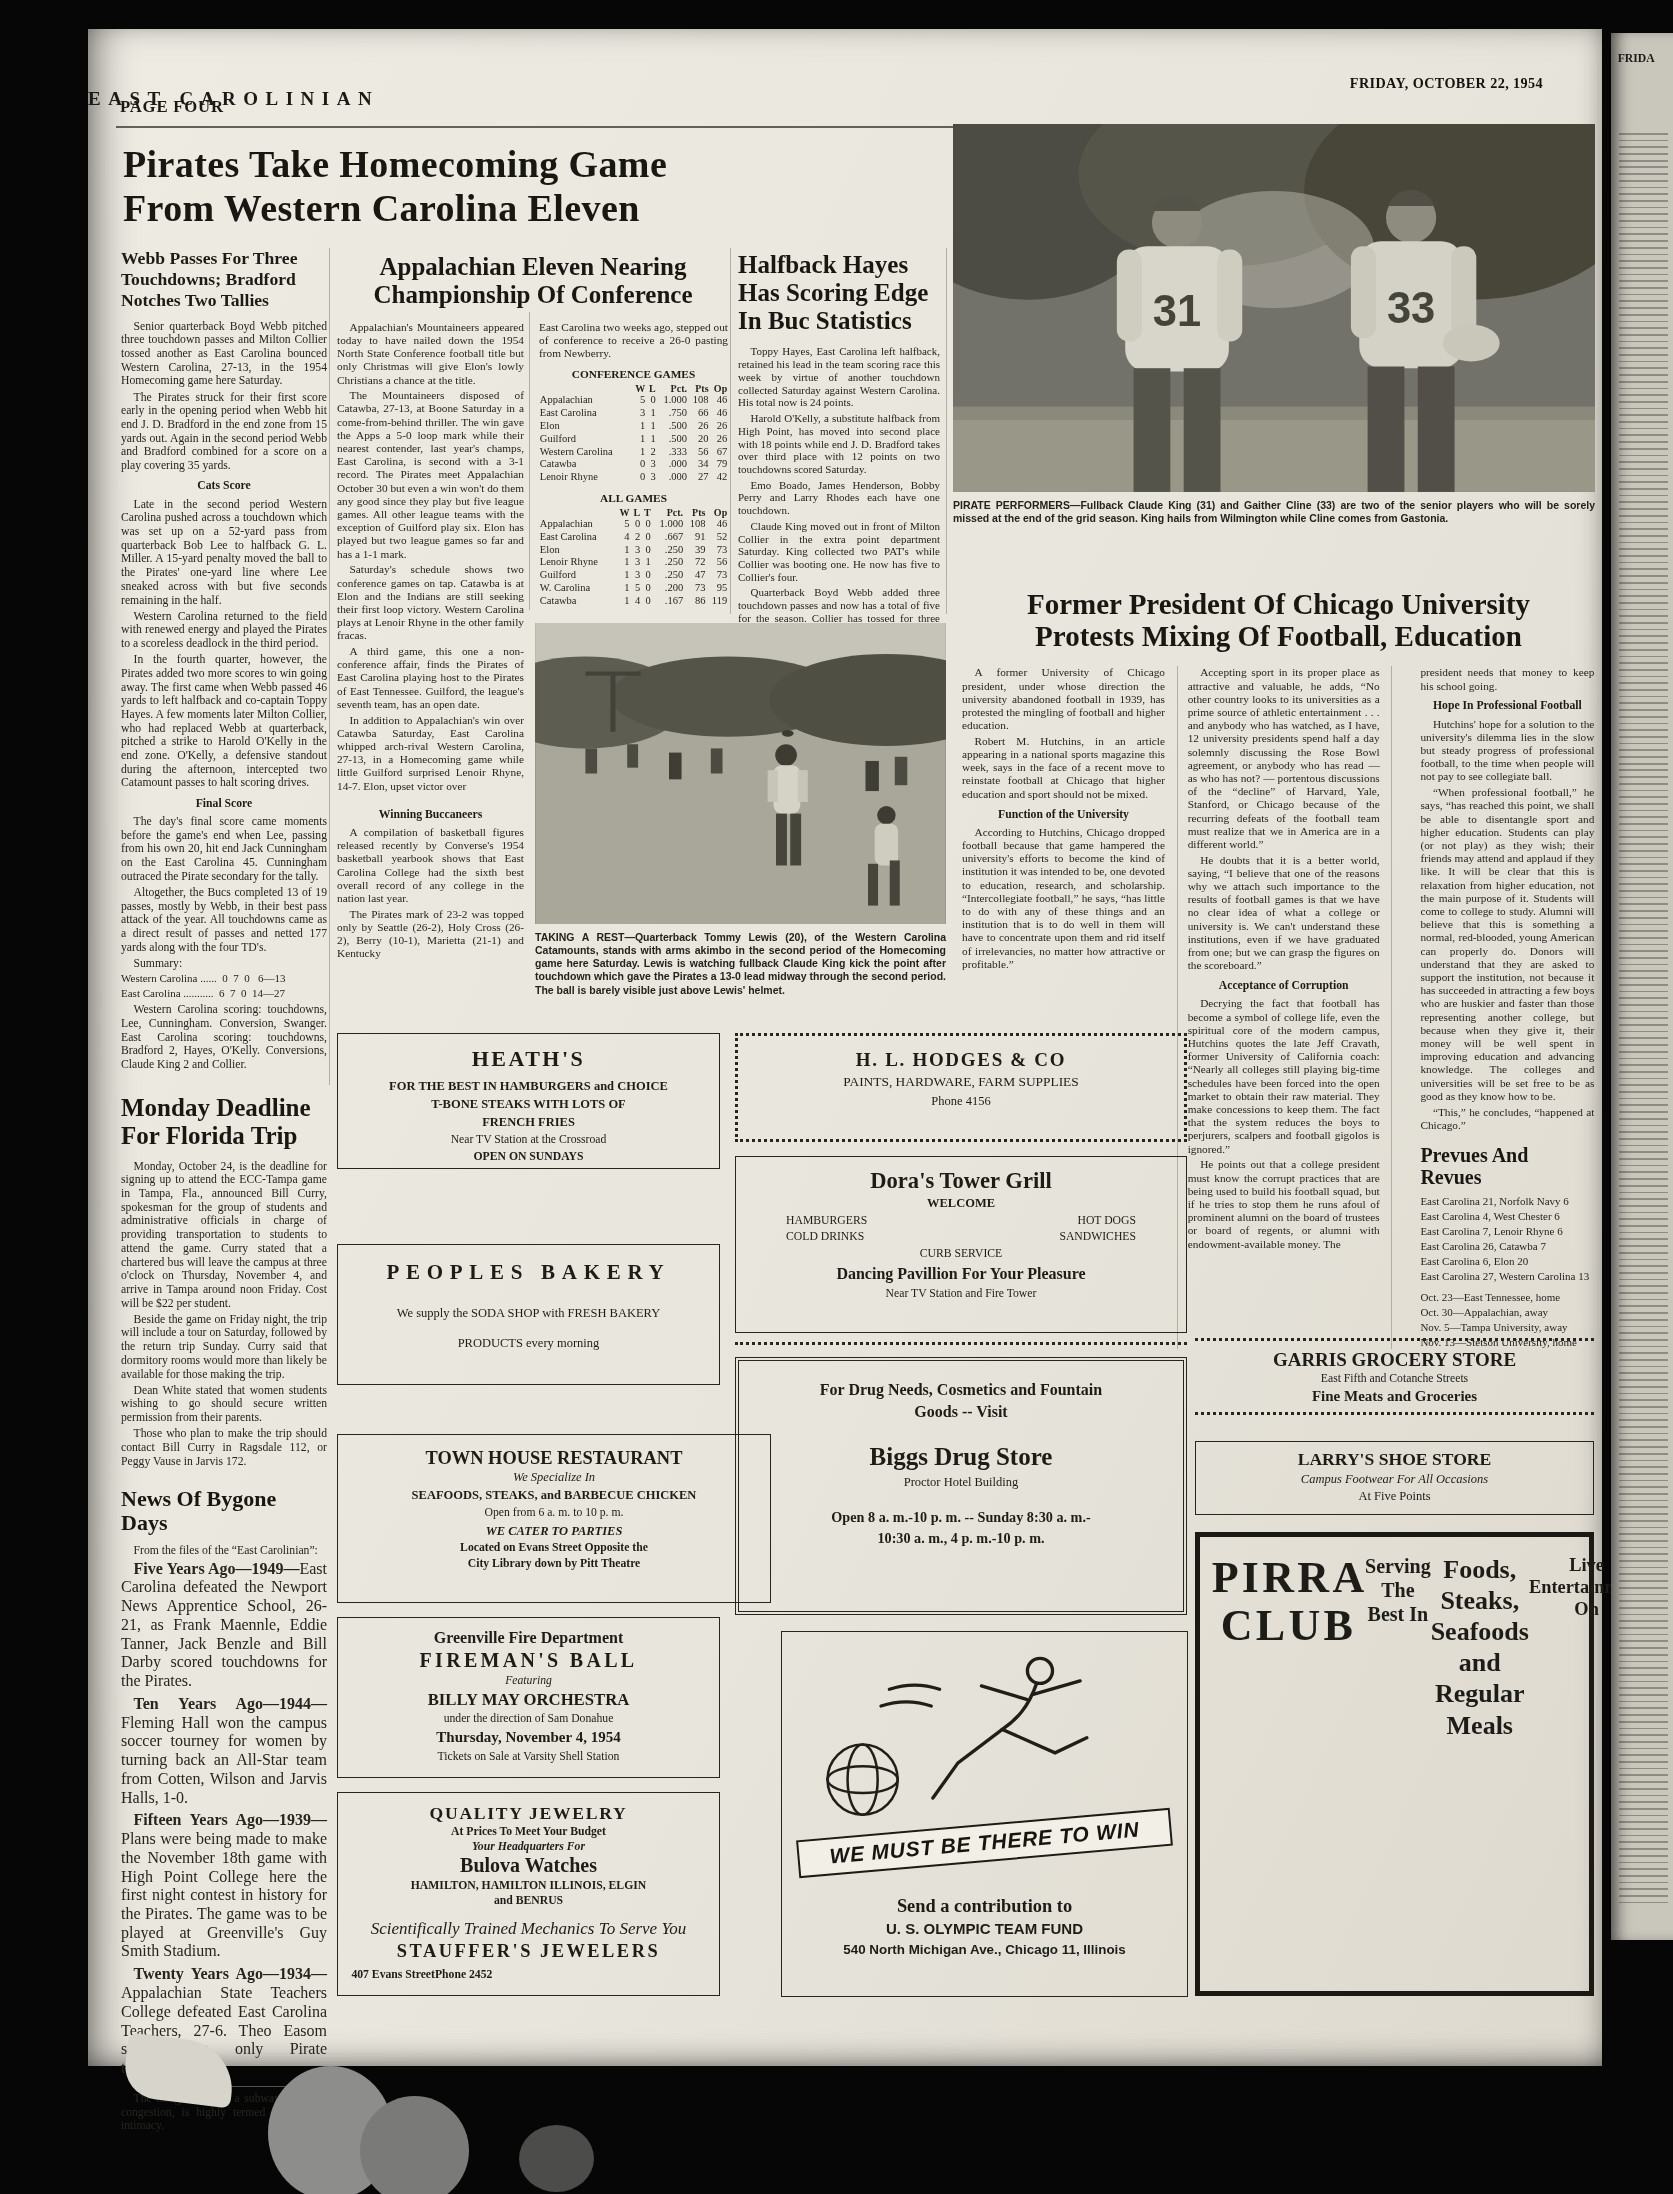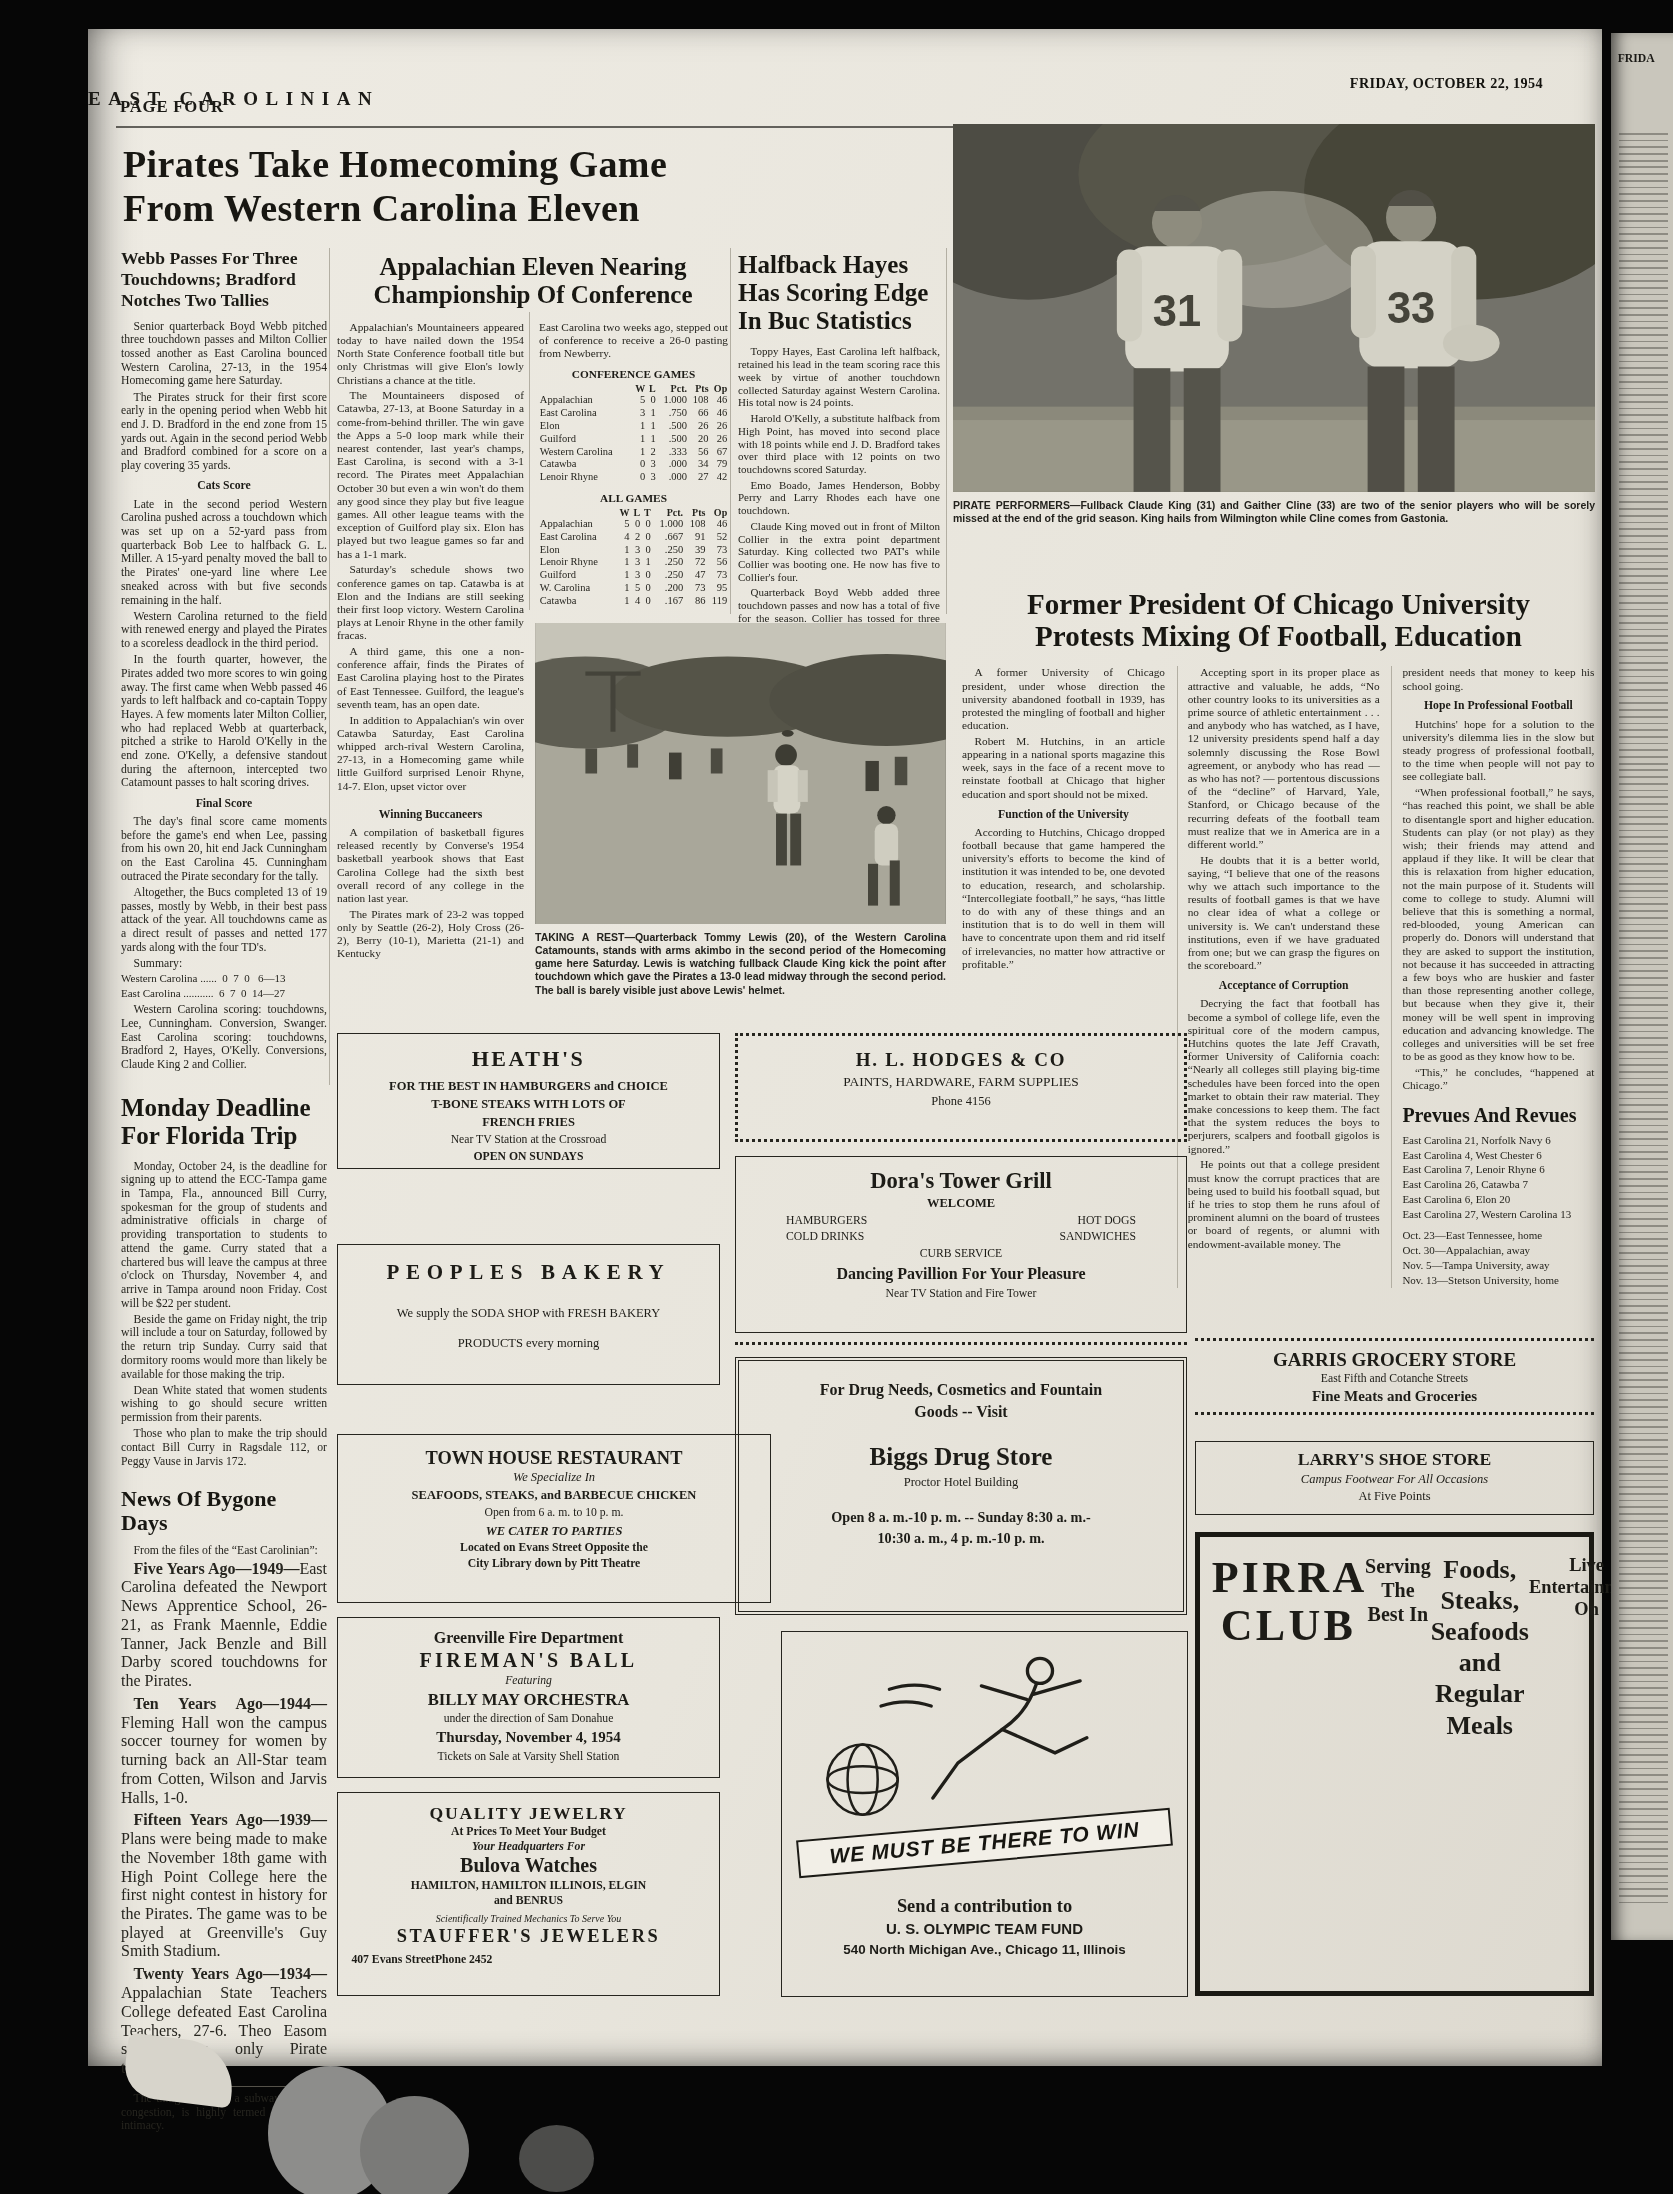--- a/index.html
+++ b/index.html
@@ -394,21 +394,21 @@
           <div class="xh">Function of the University</div>
           <p class="bp">According to Hutchins, Chicago dropped football because that game hampered the university's efforts to become the kind of institution it was intended to be, one devoted to education, research, and scholarship. “Intercollegiate football,” he says, “has little to do with any of these things and an institution that is to do well in them will have to concentrate upon them and rid itself of irrelevancies, no matter how attractive or profitable.”</p>
         </div>
         <div style="width:203px;border-left:0.8px solid #b3afa3;padding-left:10px">
           <p class="bp">Accepting sport in its proper place as attractive and valuable, he adds, “No other country looks to its universities as a prime source of athletic entertainment . . . and anybody who has watched, as I have, 12 university presidents spend half a day solemnly discussing the Rose Bowl agreement, or anybody who has read — as who has not? — portentous discussions of the “decline” of Harvard, Yale, Stanford, or Chicago because of the recurring defeats of the football team must realize that we in America are in a different world.”</p>
           <p class="bp">He doubts that it is a better world, saying, “I believe that one of the reasons why we attach such importance to the results of football games is that we have no clear idea of what a college or university is. We can't understand these institutions, even if we have graduated from one; but we can grasp the figures on the scoreboard.”</p>
           <div class="xh">Acceptance of Corruption</div>
           <p class="bp">Decrying the fact that football has become a symbol of college life, even the spiritual core of the modern campus, Hutchins quotes the late Jeff Cravath, former University of California coach: “Nearly all colleges still playing big-time schedules have been forced into the open market to obtain their raw material. They make concessions to keep them. The fact that the system reduces the boys to perjurers, scalpers and football gigolos is ignored.”</p>
           <p class="bp">He points out that a college president must know the corrupt practices that are being used to build his football squad, but if he tries to stop them he runs afoul of prominent alumni on the board of trustees or board of regents, or alumni with endowment-available money. The</p>
         </div>
-        <div style="width:203px;border-left:0.8px solid #b3afa3;padding-left:10px">
+        <div style="width:203px;border-left:0.8px solid #b3afa3;padding-left:28px">
           <p class="bp" style="text-indent:0">president needs that money to keep his school going.</p>
           <div class="xh">Hope In Professional Football</div>
           <p class="bp">Hutchins' hope for a solution to the university's dilemma lies in the slow but steady progress of professional football, to the time when people will not pay to see collegiate ball.</p>
           <p class="bp">“When professional football,” he says, “has reached this point, we shall be able to disentangle sport and higher education. Students can play (or not play) as they wish; their friends may attend and applaud if they like. It will be clear that this is relaxation from higher education, not the main purpose of it. Students will come to college to study. Alumni will believe that this is something a normal, red-blooded, young American can properly do. Donors will understand that they are asked to support the institution, not because it has succeeded in attracting a few boys who are huskier and faster than those representing another college, but because when they give it, their money will be well spent in improving education and advancing knowledge. The colleges and universities will be set free to be as good as they know how to be.</p>
           <p class="bp">“This,” he concludes, “happened at Chicago.”</p>
           <div class="hd3" style="font-size:20px;margin:11.7px 0 6.7px">Prevues And Revues</div>
           <div>
 
           <div class="prev-line">East Carolina 21, Norfolk Navy 6</div>
               <div class="prev-line">East Carolina 4, West Chester 6</div>
@@ -469,21 +469,21 @@
       <div style="font:11.7px/1.35 'Liberation Serif',serif">Tickets on Sale at Varsity Shell Station</div>
     </div>
 
     <div class="abs ad b-solid ctr" style="left:249px;top:1763px;width:383px;height:204px;padding:10px 13.4px">
       <div style="font:bold 17.6px/1.2 'Liberation Serif',serif;letter-spacing:1.7px">QUALITY JEWELRY</div>
       <div style="font:bold 11.7px/1.35 'Liberation Serif',serif">At Prices To Meet Your Budget</div>
       <div class="it" style="font-size:11.7px;font-weight:bold">Your Headquarters For</div>
       <div style="font:bold 20px/1.25 'Liberation Serif',serif">Bulova Watches</div>
       <div style="font:bold 11.7px/1.3 'Liberation Serif',serif">HAMILTON, HAMILTON ILLINOIS, ELGIN</div>
       <div style="font:bold 11.7px/1.3 'Liberation Serif',serif">and BENRUS</div>
-      <div class="it" style="font-size:10px;margin-top:5px">Scientifically Trained Mechanics To Serve You</div>
+      <div class="it" style="font-size:17px;margin-top:11px">Scientifically Trained Mechanics To Serve You</div>
       <div style="font:bold 18.4px/1.35 'Liberation Serif',serif;letter-spacing:2.5px">STAUFFER'S JEWELERS</div>
       <div style="display:flex;font:bold 11.7px/1.3 'Liberation Serif',serif;margin-top:3.3px">
         <span>407 Evans Street</span>
         <span>Phone 2452</span>
       </div>
     </div>
 
     <div class="abs ad b-stars ctr" style="left:647px;top:1004px;width:452px;height:109px;padding:13.4px">
       <div style="font:bold 19px/1.2 'Liberation Serif',serif;letter-spacing:1.7px">H. L. HODGES &amp; CO</div>
       <div style="font:13.4px/1.5 'Liberation Serif',serif">PAINTS, HARDWARE, FARM SUPPLIES</div>

